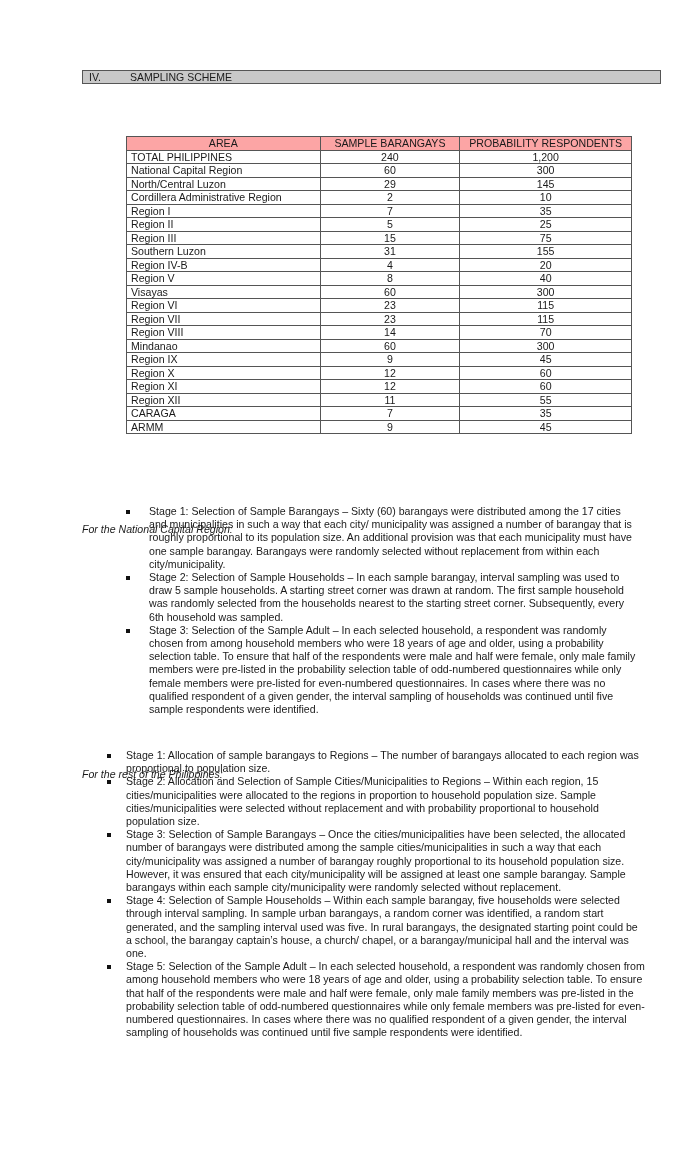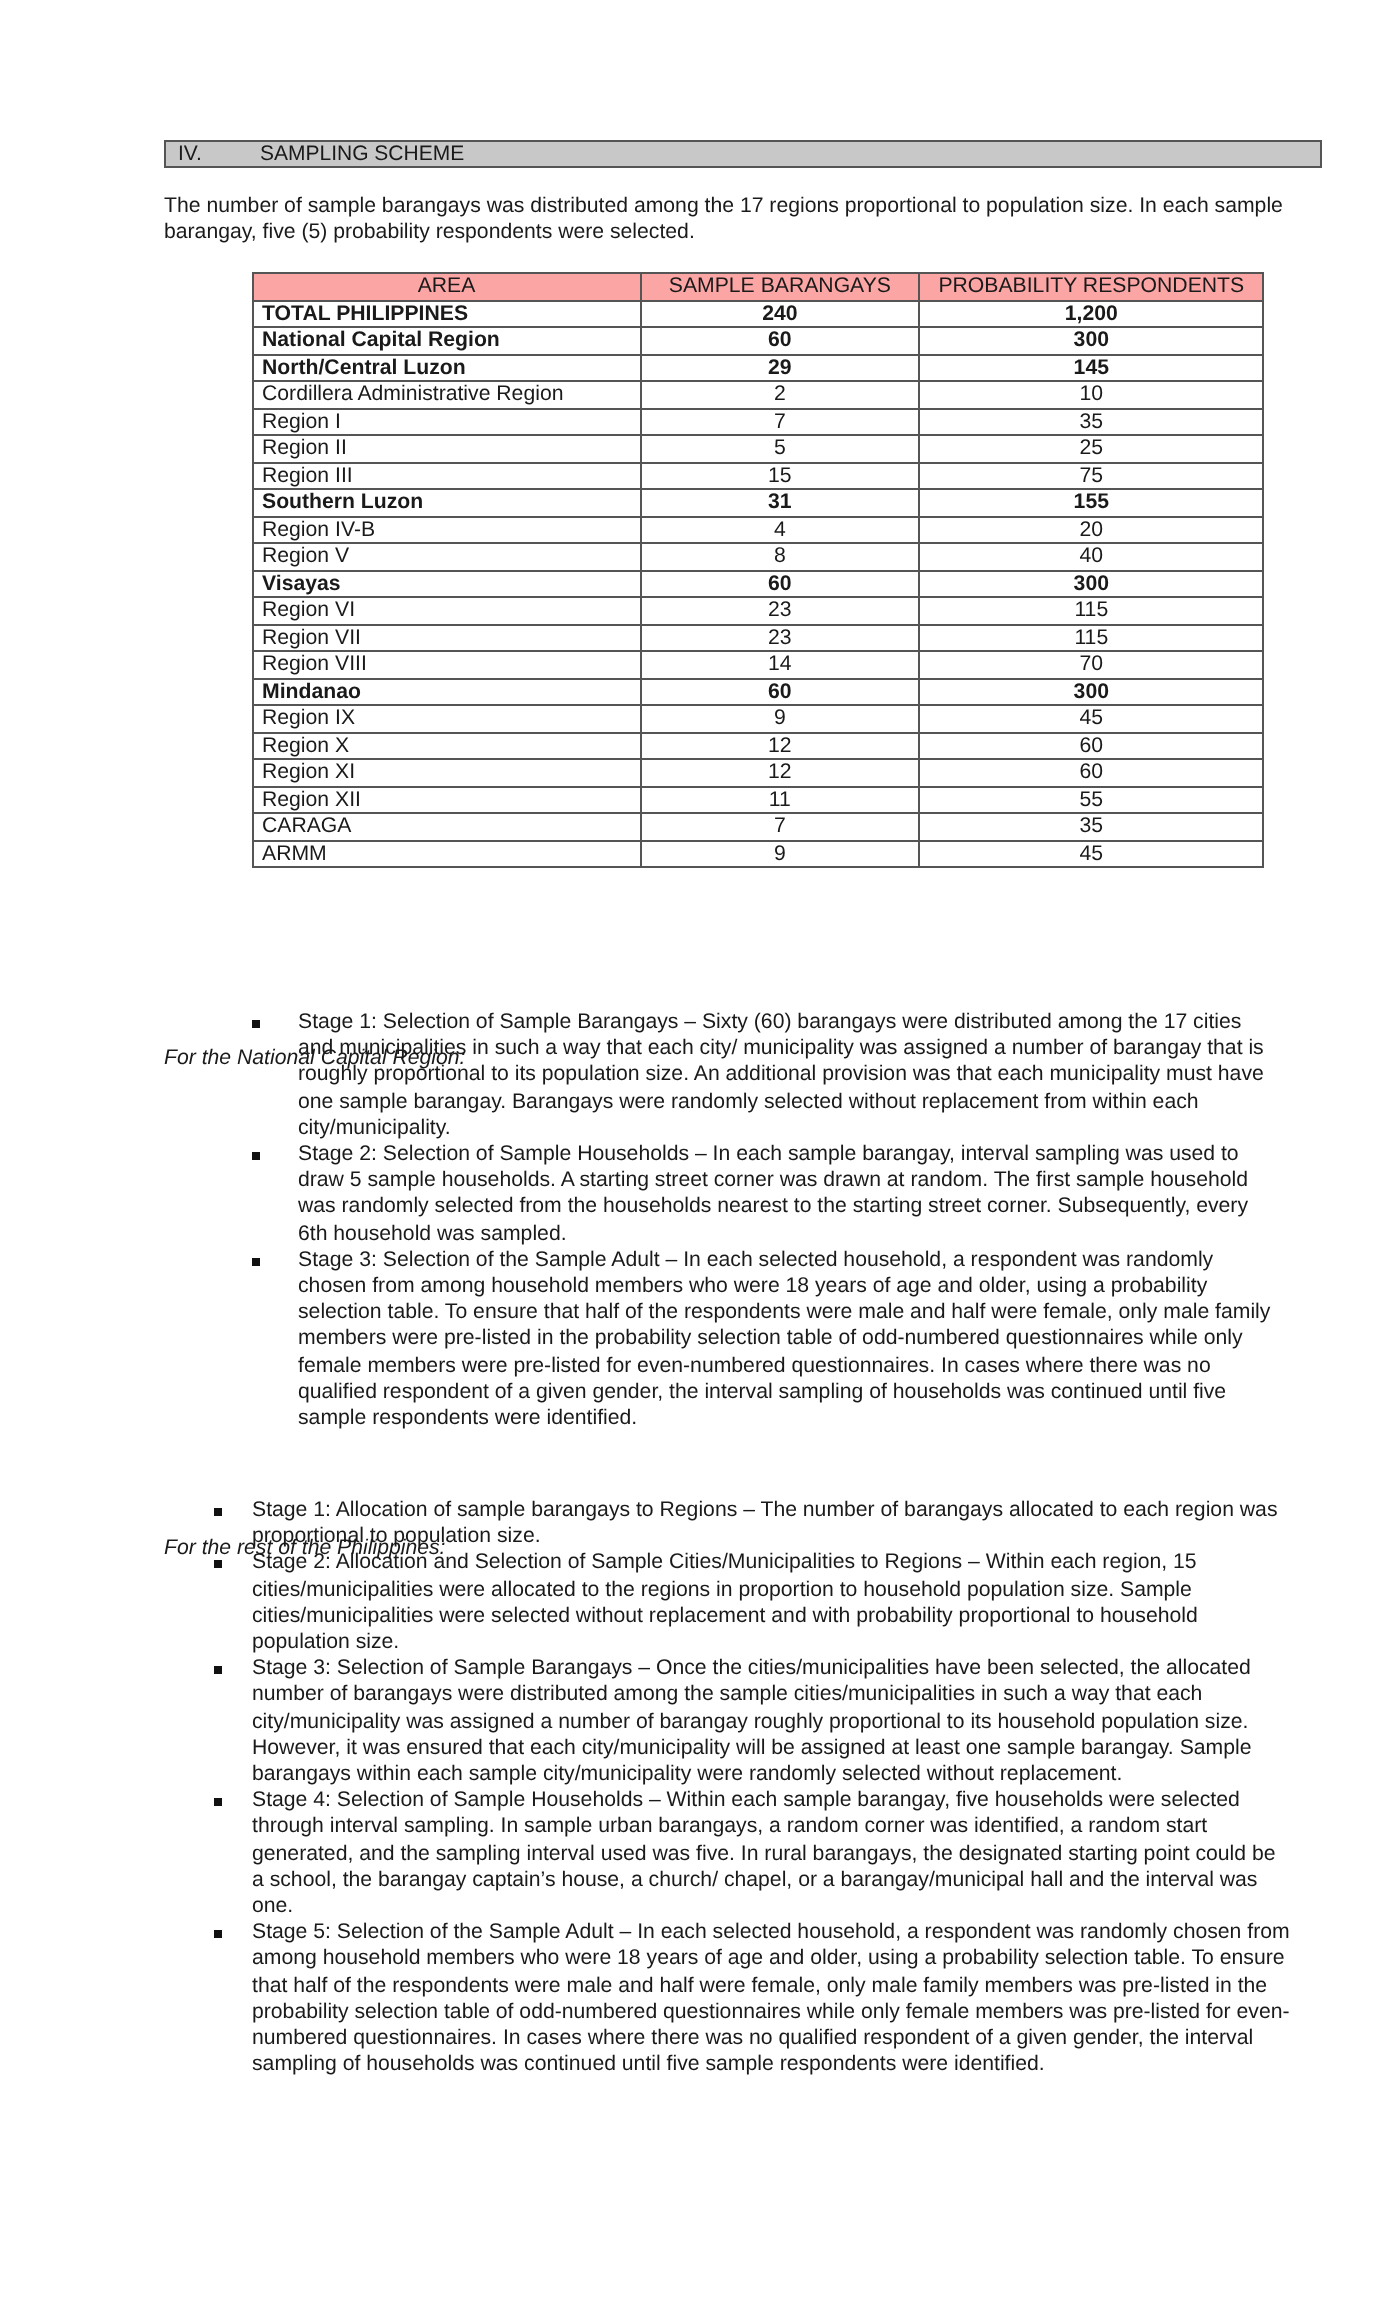--- a/index.html
+++ b/index.html
@@ -11,21 +11,21 @@
                  font-size: 10.5px; line-height: 12px; }
   .section-bar .num { position: absolute; left: 6px; top: 0; }
   .section-bar .title { position: absolute; left: 47px; top: 0; }
   .intro { position: absolute; left: 82px; top: 97px; width: 560px; line-height: 13px; }
   table.alloc { position: absolute; left: 126px; top: 136px; width: 506px; border-collapse: collapse;
                 font-size: 10.6px; }
   table.alloc th, table.alloc td { border: 1px solid #555; height: 12.5px; padding: 0 0 0 4px;
                 line-height: 12px; }
   table.alloc th { background: #fca5a5; font-weight: normal; text-align: center; padding: 0; }
   table.alloc td.num { text-align: center; padding: 0; }
-  table.alloc tr.bold td { font-weight: bold; }
+  table.alloc tr.bold td { font-weight: normal; }
   table.alloc tr.sub td.area { }
   col.c1 { width: 194px; } col.c2 { width: 140px; } col.c3 { width: 172px; }
   .subhead { position: absolute; left: 82px; font-style: italic; font-size: 10.6px; margin-top: 48px; }
   ul.stages { position: absolute; margin: 4px; padding: 0; list-style: none; line-height: 13.2px; }
   ul.stages li { position: relative; padding-left: 0; margin: 0; }
   ul.stages li .bullet { position: absolute; width: 4px; height: 4px; background: #111; top: 5px; }
   ul.ncr { left: 145px; top: 501px; width: 492px; }
   ul.ncr li .bullet { left: -23px; }
   ul.rest { left: 122px; top: 745px; width: 520px; }
   ul.rest li .bullet { left: -19px; }
@@ -33,21 +33,20 @@
 </head>
 <body>
 
 <div class="page">
 
   <div class="section-bar">
     <span class="num">IV.</span>
     <span class="title">SAMPLING SCHEME</span>
   </div>
 
-  <p class="intro" style="margin:0;">The number of sample barangays was distributed among the 17 regions proportional to population size. In each sample barangay, five (5) probability respondents were selected.</p>
 
   <table class="alloc">
     <colgroup>
         <col class="c1">
         <col class="c2">
         <col class="c3">
       </colgroup>
     <thead>
       <tr>
         <th>AREA</th>

